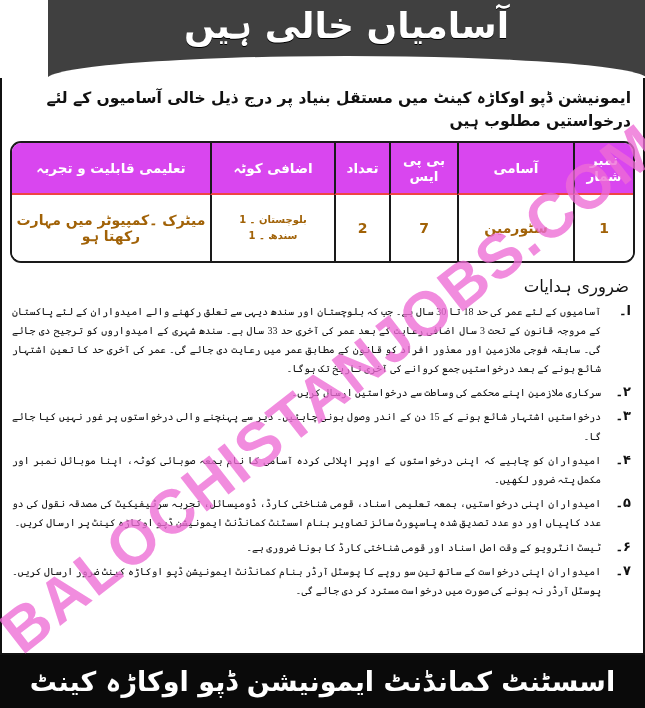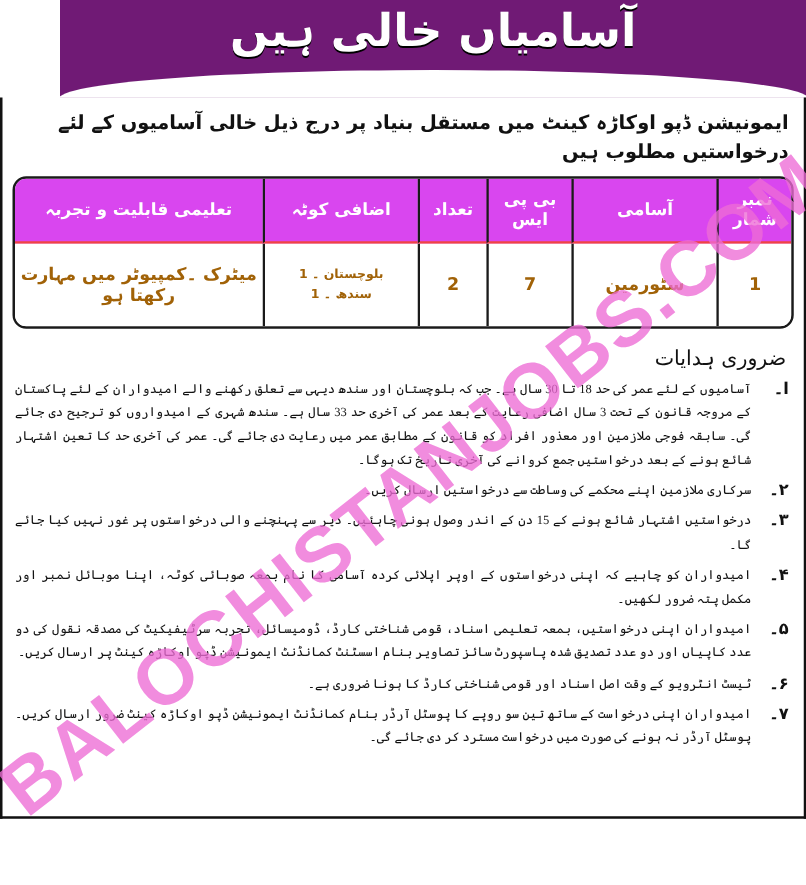--- a/index.html
+++ b/index.html
@@ -1,21 +1,21 @@
 <!DOCTYPE html>
 <html lang="ur"><head>
 <meta charset="utf-8">
 <style>
   * { margin:0; padding:0; box-sizing:border-box; }
   html,body { width:645px; height:708px; background:#ffffff; overflow:hidden;
               font-family:"DejaVu Sans", sans-serif; }
   .page { position:relative; width:645px; height:708px; background:#fff; }
 
   
-  .header-band { position:relative; height:78px; background:#701a75; overflow:hidden;margin-left:48px; }
+  .header-band { position:relative; height:78px; background:#404040; overflow:hidden;margin-left:48px; }
   .header-band .arch { position:absolute; bottom:-1px; left:50%; transform:translateX(-50%);
                        width:600px; height:23px; background:#ffffff;
                        border-radius:50% 50% 0 0 / 100% 100% 0 0; }
   .main-title { position:relative; z-index:1; color:#ffffff; text-align:center;
                 font-weight:bold; font-size:36px; line-height:52px; direction:rtl;
                 text-shadow:0 1px 0 #000; }
 
   
   .content-frame { position:relative; height:577px; background:#fff;
                    border-left:2px solid #111; border-right:2px solid #111;
@@ -136,16 +136,19 @@
         <span class="instr-text">ٹیسٹ انٹرویو کے وقت اصل اسناد اور قومی شناختی کارڈ کا ہونا ضروری ہے۔</span>
       </div>
       <div class="instr-item">
         <span class="instr-num">۷۔</span>
         <span class="instr-text">امیدواران اپنی درخواست کے ساتھ تین سو روپے کا پوسٹل آرڈر بنام کمانڈنٹ ایمونیشن ڈپو اوکاڑہ کینٹ ضرور ارسال کریں۔ پوسٹل آرڈر نہ ہونے کی صورت میں درخواست مسترد کر دی جائے گی۔</span>
       </div>
 
     </div>
   </div>
 
+  <div class="footer-band">
+    <div class="footer-text">اسسٹنٹ کمانڈنٹ ایمونیشن ڈپو اوکاڑہ کینٹ</div>
+  </div>
 
   <div class="watermark" style="color: rgb(238, 108, 214);">BALOCHISTANJOBS.COM</div>
 
 </div>
 
 </body></html>

